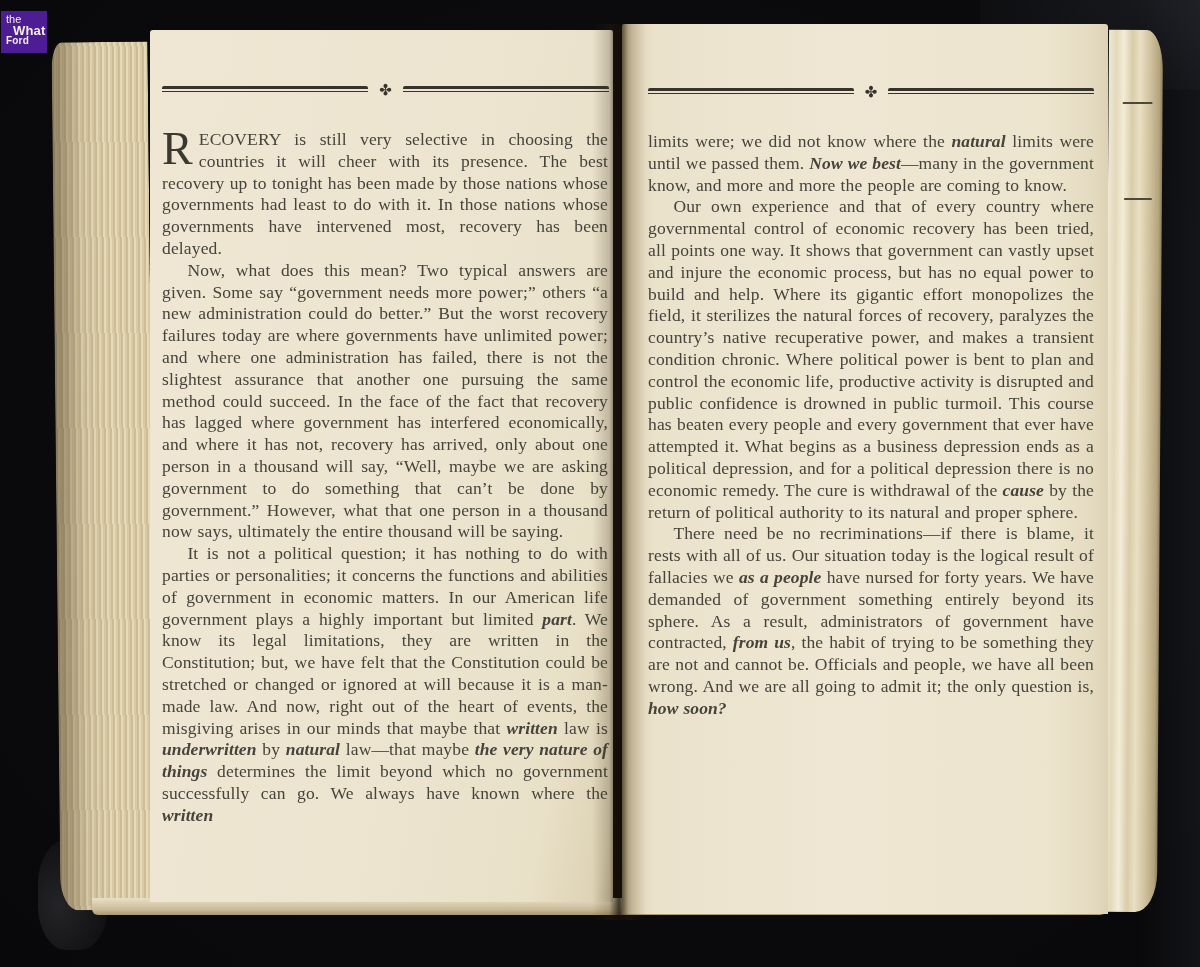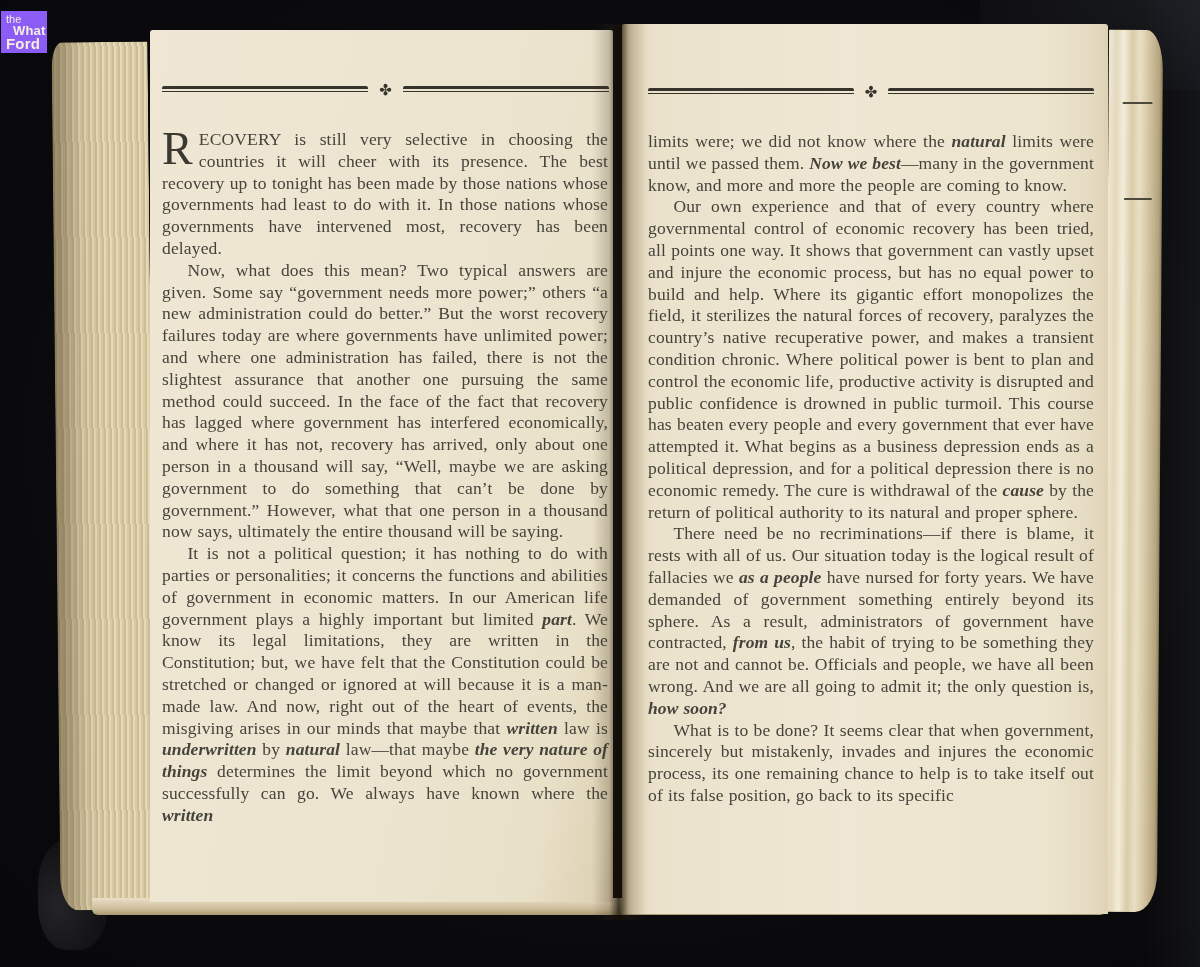--- a/index.html
+++ b/index.html
@@ -111,27 +111,27 @@
   .dropcap{
     float:left;
     font-size:46px;line-height:35px;
     padding:2px 6px 0 0;
     color:#3b392f;
   }
 
   
   .logo{
     position:absolute;left:1px;top:11px;width:46px;height:42px;z-index:10;
-    background:#8b5cf6;
+    background:#4c1d95;
     font-family:"Liberation Sans","DejaVu Sans",sans-serif;
     color:#f6eedd;
   }
   .logo .the{position:absolute;left:5px;top:2px;font-size:11px;font-weight:400;}
   .logo .henry{position:absolute;left:12px;top:12px;font-size:13px;font-weight:700;letter-spacing:0.2px;}
-  .logo .ford{position:absolute;left:5px;top:24px;font-size:15px;font-weight:700;letter-spacing:0.2px;}
+  .logo .ford{position:absolute;left:5px;top:24px;font-size:10px;font-weight:700;letter-spacing:0.2px;}
 </style>
 </head>
 <body>
 
 <div class="scene">
 
   <div class="cover"></div>
   <div class="cover-sheen-right"></div>
   <div class="cover-sheen-topright"></div>
   <div class="cover-worn-corner"></div>
@@ -159,21 +159,20 @@
   <div class="page page-right">
     <div class="rule-row">
       <span class="rule"></span>
       <span class="ornament">✤</span>
       <span class="rule"></span>
     </div>
     <div class="text-col">
       <p>limits were; we did not know where the <i>natural</i> limits were until we passed them. <i>Now we best</i>—many in the government know, and more and more the people are coming to know.</p>
       <p class="ind">Our own experience and that of every country where governmental control of economic recovery has been tried, all points one way. It shows that government can vastly upset and injure the economic process, but has no equal power to build and help. Where its gigantic effort monopolizes the field, it sterilizes the natural forces of recovery, paralyzes the country’s native recuperative power, and makes a transient condition chronic. Where political power is bent to plan and control the economic life, productive activity is disrupted and public confidence is drowned in public turmoil. This course has beaten every people and every government that ever have attempted it. What begins as a business depression ends as a political depression, and for a political depression there is no economic remedy. The cure is withdrawal of the <i>cause</i> by the return of political authority to its natural and proper sphere.</p>
       <p class="ind">There need be no recriminations—if there is blame, it rests with all of us. Our situation today is the logical result of fallacies we <i>as a people</i> have nursed for forty years. We have demanded of government something entirely beyond its sphere. As a result, administrators of government have contracted, <i>from us</i>, the habit of trying to be something they are not and cannot be. Officials and people, we have all been wrong. And we are all going to admit it; the only question is, <i>how soon?</i></p>
-      <p class="ind">What is to be done? It seems clear that when government, sincerely but mistakenly, invades and injures the economic process, its one remaining chance to help is to take itself out of its false position, go back to its specific</p>
     </div>
   </div>
 
   <div class="gutter"></div>
 
   <div class="logo">
     <span class="the">the</span>
     <span class="henry">What</span>
     <span class="ford">Ford</span>
   </div>

